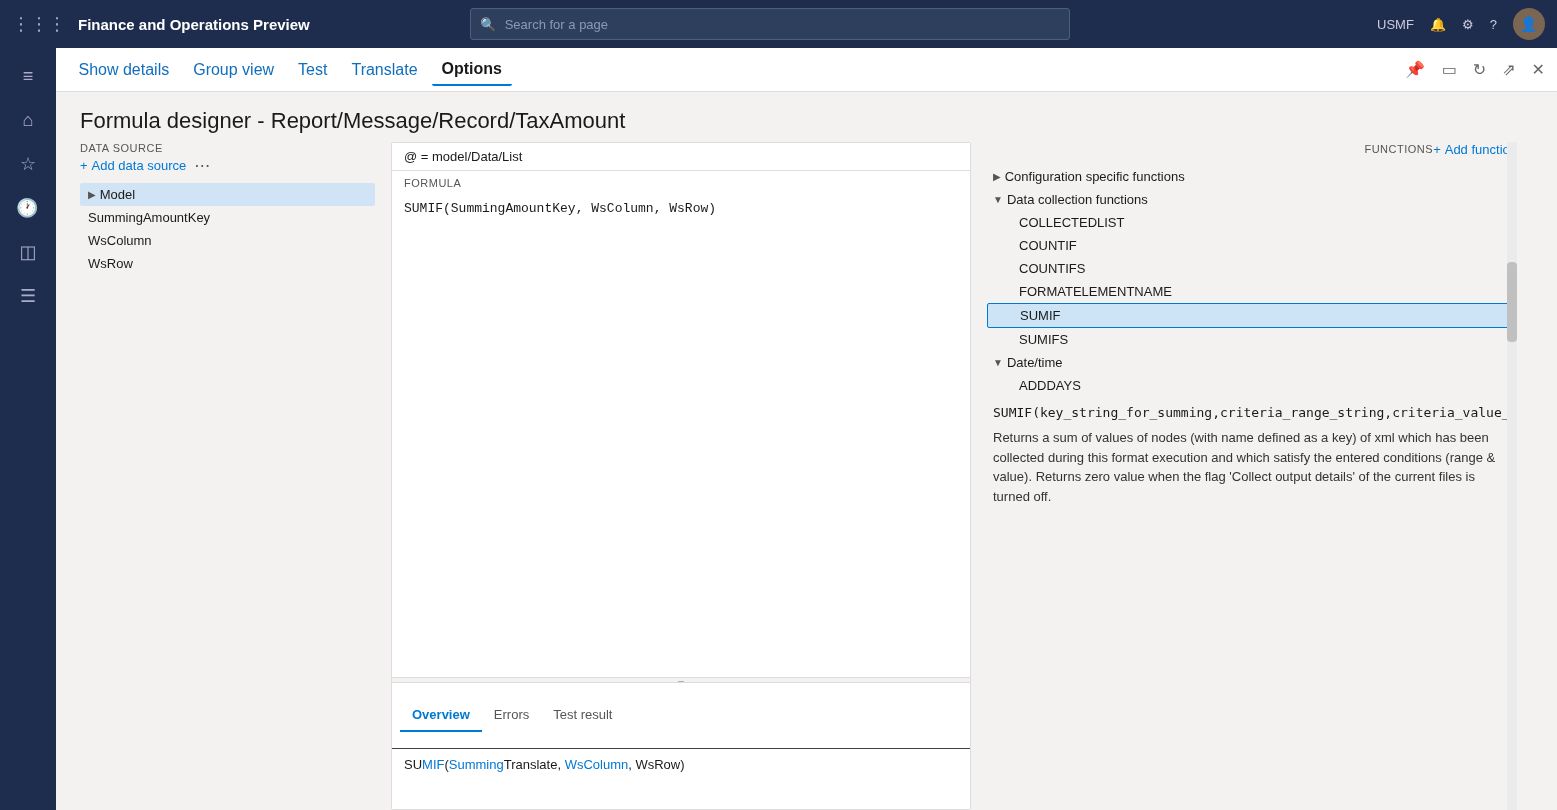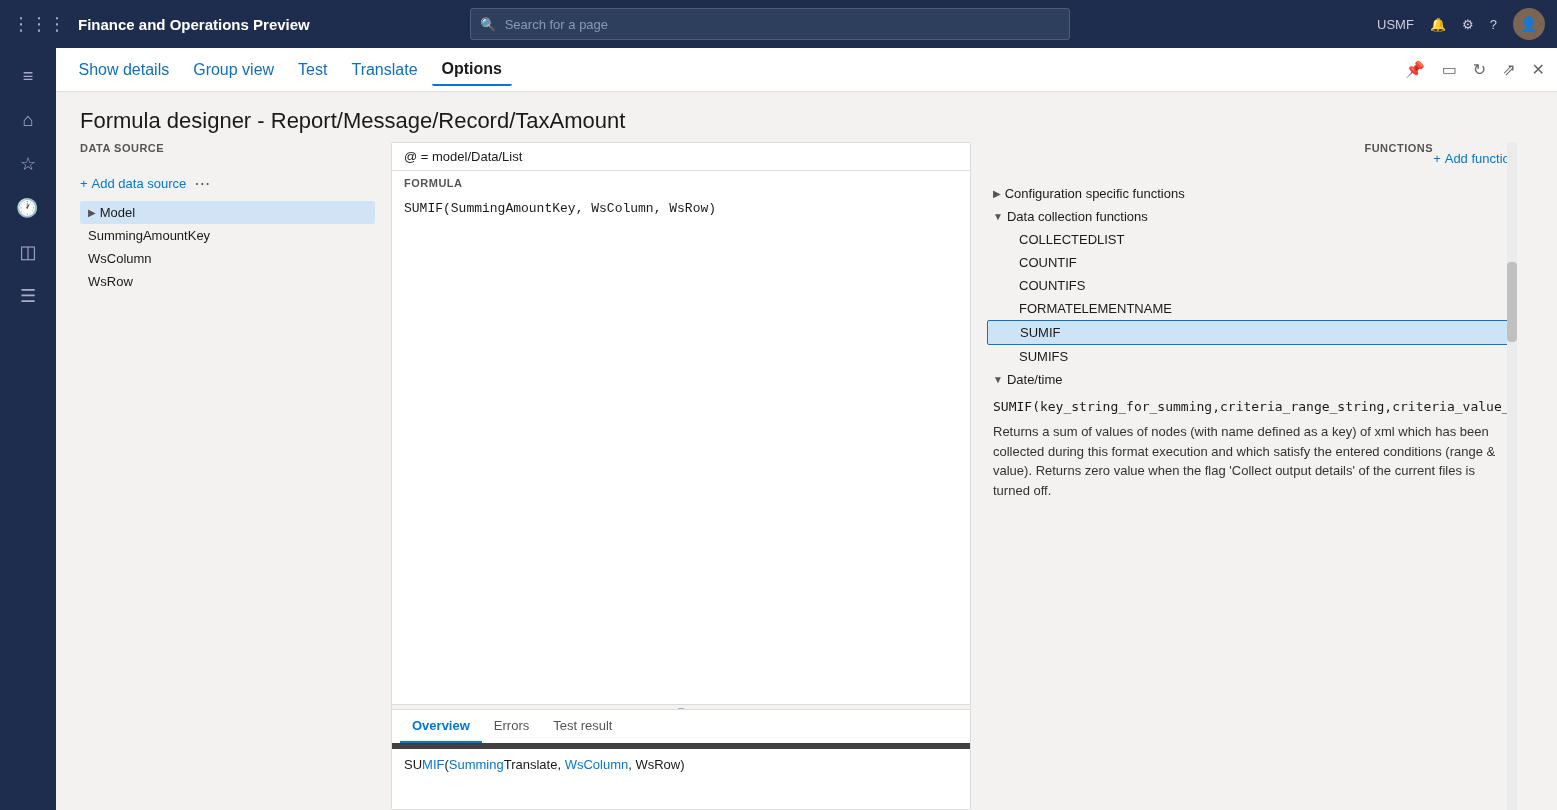--- a/index.html
+++ b/index.html
@@ -103,24 +103,24 @@
     .left-panel {
       width: 295px;
       flex-shrink: 0;
       display: flex;
       flex-direction: column;
       margin-right: 16px;
     }
 
     .section-label {
       font-size: 11px;
-      font-weight: 700;
+      font-weight: 400;
       color: #555;
       letter-spacing: 0.5px;
-      margin-bottom: 20px;
+      margin-bottom: 2px;
       text-transform: uppercase;
     }
 
     .add-datasource {
       display: flex;
       align-items: center;
       gap: 4px;
       color: #0078d4;
       font-size: 13px;
       cursor: pointer;
@@ -158,21 +158,21 @@
       border-bottom: 1px solid #ddd;
       padding: 6px 12px;
       font-size: 13px;
       color: #1a1a1a;
       display: flex;
       align-items: center;
     }
 
     .formula-section-label {
       font-size: 11px;
-      font-weight: 700;
+      font-weight: 400;
       color: #555;
       letter-spacing: 0.5px;
       text-transform: uppercase;
       padding: 6px 12px 4px;
       background: white;
     }
 
     .formula-editor {
       flex: 1;
       padding: 8px 12px;
@@ -194,23 +194,23 @@
       display: flex;
       align-items: center;
       justify-content: center;
       cursor: ns-resize;
       color: #999;
       font-size: 10px;
     }
 
     .bottom-tabs {
       display: flex;
-      border-bottom: 6px solid #404040;
-      background: white;
-      padding: 0 8px;
+      border-bottom: 1px solid #404040;
+      background: white;
+      padding: 16px 8px;
     }
     .bottom-tab {
       padding: 8px 12px;
       font-size: 13px;
       cursor: pointer;
       color: #555;
       border-bottom: 2px solid transparent;
     }
     .bottom-tab.active {
       color: #0078d4;
@@ -460,20 +460,21 @@
         <div class="fn-item">COUNTIF</div>
         <div class="fn-item">COUNTIFS</div>
         <div class="fn-item">FORMATELEMENTNAME</div>
         <div class="fn-item selected">SUMIF</div>
         <div class="fn-item">SUMIFS</div>
 
         <div class="fn-group">
           <span class="chevron">▼</span>
           <span>Date/time</span>
         </div>
+        <div class="fn-item">ADDDAYS</div>
 
         <div class="fn-signature" style="padding: 8px 6px 4px;">SUMIF(key_string_for_summing,criteria_range_string,criteria_value_string)</div>
         <div class="fn-description" style="padding: 4px 6px 8px; color:#333;">Returns a sum of values of nodes (with name defined as a key) of xml which has been collected during this format execution and which satisfy the entered conditions (range &amp; value). Returns zero value when the flag 'Collect output details' of the current files is turned off.</div>
       </div>
 
       <div class="scrollbar-right">
         <div class="scrollbar-right-thumb"></div>
       </div>
     </div>
 

